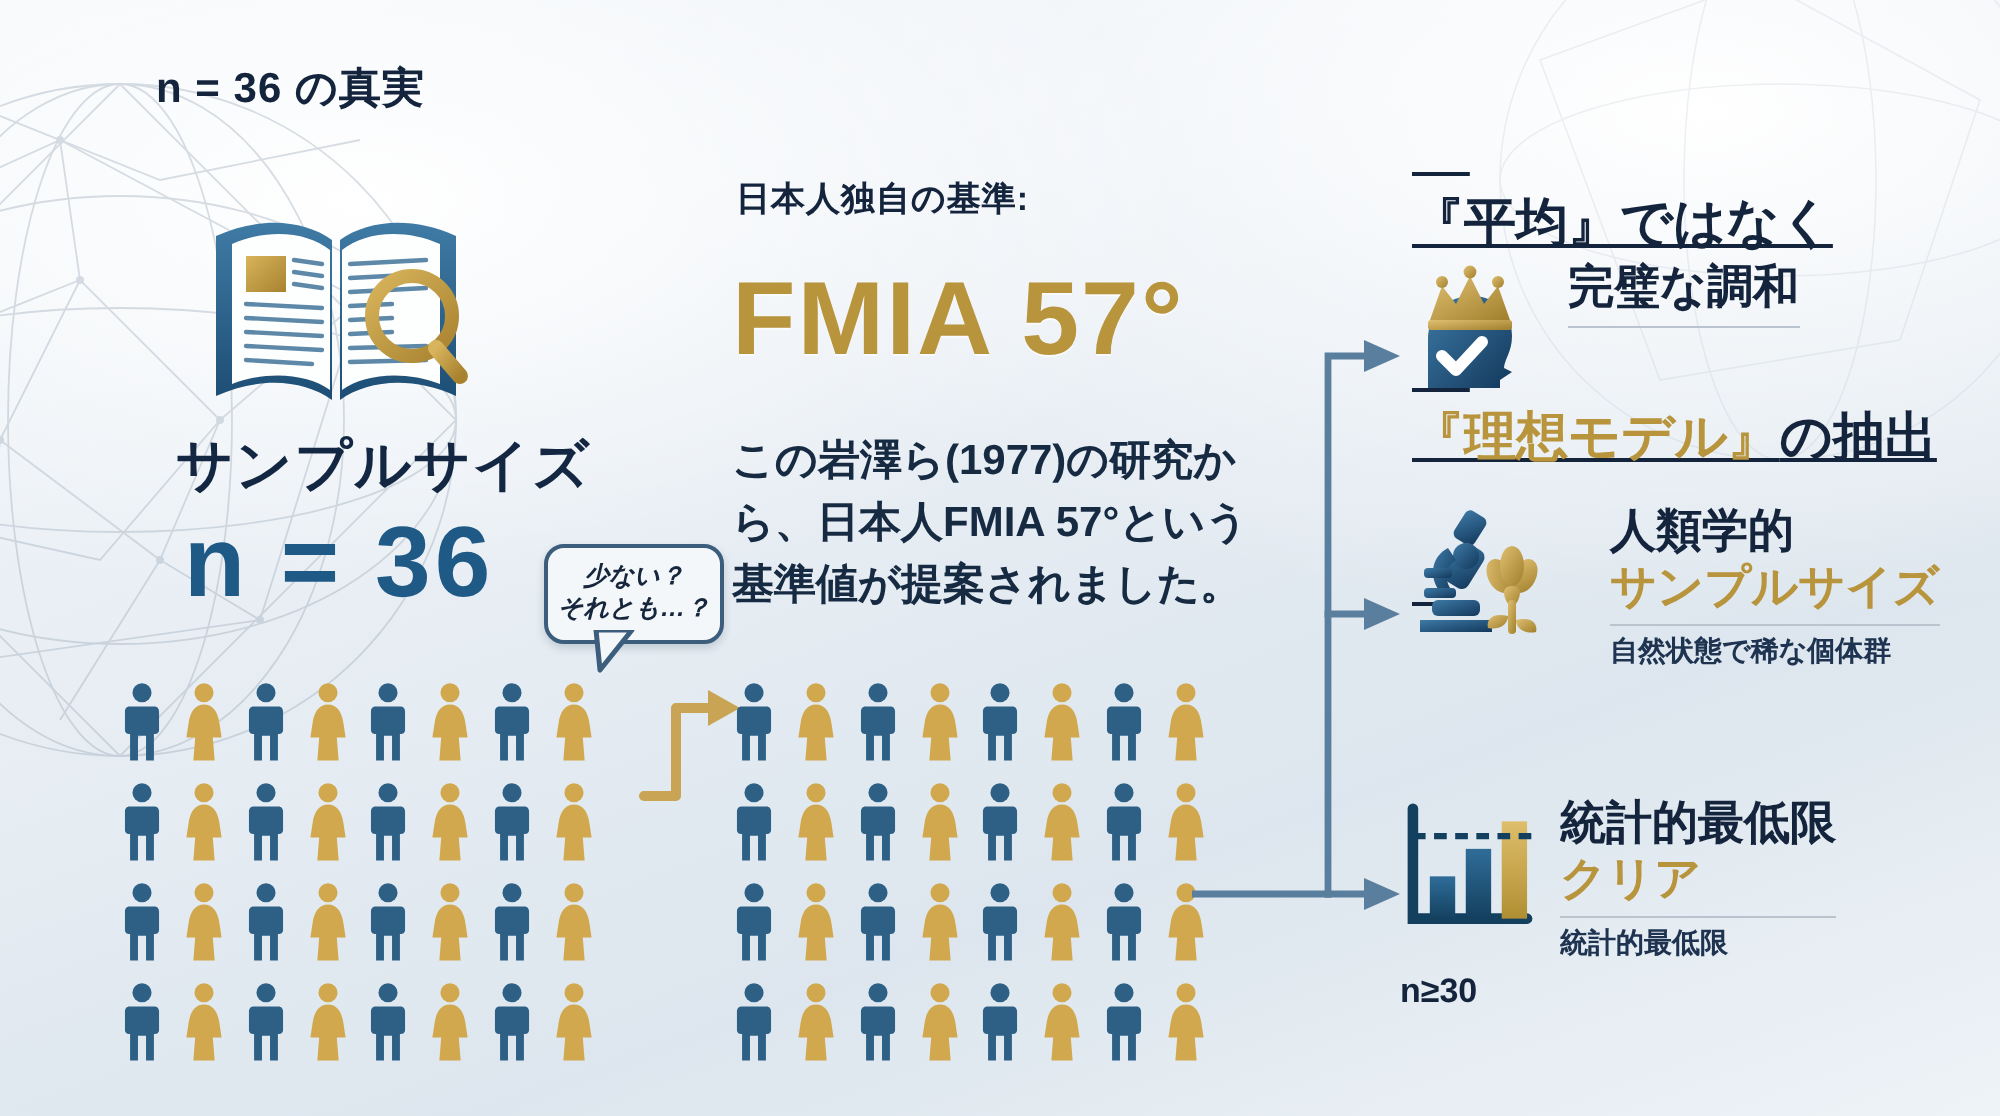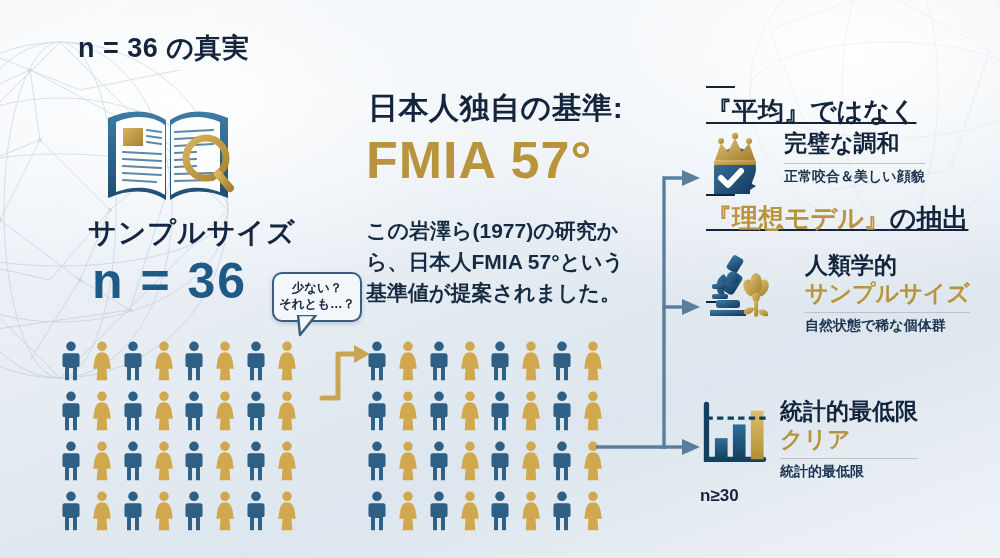--- a/index.html
+++ b/index.html
@@ -16,45 +16,46 @@
       linear-gradient(160deg,#f4f7fa 0%,#e8eef4 38%,#dde6ee 70%,#eef3f7 100%);
   }
   
   #globe{position:absolute;left:-120px;top:30px;width:360px;height:360px;opacity:.38;}
   #globe2{position:absolute;right:-40px;top:-60px;width:300px;height:300px;opacity:.16;}
 
   .lbl{position:absolute;white-space:pre;}
 
   
   #title-left{
-    left:78px;top:30px;font-size:27px;font-weight:bold;color:#13243c;letter-spacing:.5px;
+    left:78px;top:30px;font-size:21px;font-weight:bold;color:#13243c;letter-spacing:.5px;
   }
   #book-icon{position:absolute;left:96px;top:92px;width:144px;height:120px;}
   #sample-label{left:88px;top:214px;font-size:28px;font-weight:bold;color:#132743;letter-spacing:1px;}
   #sample-n{left:92px;top:252px;font-size:50px;font-weight:bold;color:#1f5a86;letter-spacing:2px;}
 
   #bubble{
     position:absolute;left:272px;top:272px;width:86px;height:46px;
     background:#f4f7fa;border:2.5px solid #3c5d7c;border-radius:10px;
     display:flex;flex-direction:column;align-items:center;justify-content:center;
     box-shadow:0 2px 4px rgba(30,50,70,.18);
+    font-style:italic;
   }
   #bubble span{font-size:12.5px;font-weight:bold;color:#15263d;line-height:1.25;}
   #bubble-tail{position:absolute;left:296px;top:315px;width:22px;height:22px;}
 
   .people-grid{position:absolute;display:grid;grid-template-columns:repeat(8,1fr);}
   #grid-left{left:56px;top:332px;width:246px;height:200px;}
   #grid-right{left:362px;top:332px;width:246px;height:200px;}
   .person{width:100%;height:100%;display:flex;align-items:flex-end;justify-content:center;}
   .person svg{display:block;}
 
   #arrow-mid{position:absolute;left:318px;top:340px;width:54px;height:62px;}
 
   
-  #title-center{left:368px;top:88px;font-size:30px;font-weight:bold;color:#13243c;letter-spacing:.5px;}
+  #title-center{left:368px;top:88px;font-size:17px;font-weight:bold;color:#13243c;letter-spacing:.5px;}
   #fmia{left:366px;top:130px;font-size:52px;font-weight:bold;color:#b8943c;letter-spacing:1px;
         text-shadow:0 1px 0 rgba(255,255,255,.6);}
   #body-center{left:366px;top:215px;font-size:21px;font-weight:bold;color:#162a42;line-height:1.48;}
 
   
   #connector{position:absolute;left:596px;top:150px;width:110px;height:330px;}
 
   
   #title-right{left:706px;top:22px;font-size:26px;font-weight:bold;color:#13243c;line-height:1.38;text-align:left;text-decoration:underline;}
   #title-right .gold{color:#b8943c;}
@@ -739,21 +740,20 @@
         <rect x="12" y="30" width="42" height="5" rx="1.5" fill="url(#crG)"></rect>
         <circle cx="19" cy="11" r="3" fill="url(#crG)"></circle>
           <circle cx="33" cy="6" r="3.2" fill="url(#crG)"></circle>
           <circle cx="47" cy="11" r="3" fill="url(#crG)"></circle>
         <path d="M19 48 L26 55 L39 41" fill="none" stroke="#ffffff" stroke-width="6" stroke-linecap="round" stroke-linejoin="round"></path>
       </svg>
     </div>
     <div class="feat-text">
       <div class="feat-title">完璧な調和</div>
       <div class="feat-rule"></div>
-      <div class="feat-sub">正常咬合＆美しい顔貌</div>
     </div>
   </div>
 
   <div class="feature" id="feature-2">
     <div class="feat-icon">
       <svg viewBox="0 0 70 70" width="70" height="70">
         <defs>
           <linearGradient id="msB" x1="0" y1="0" x2="1" y2="1">
             <stop offset="0%" stop-color="#3d7aa6"></stop>
               <stop offset="100%" stop-color="#13385c"></stop>

